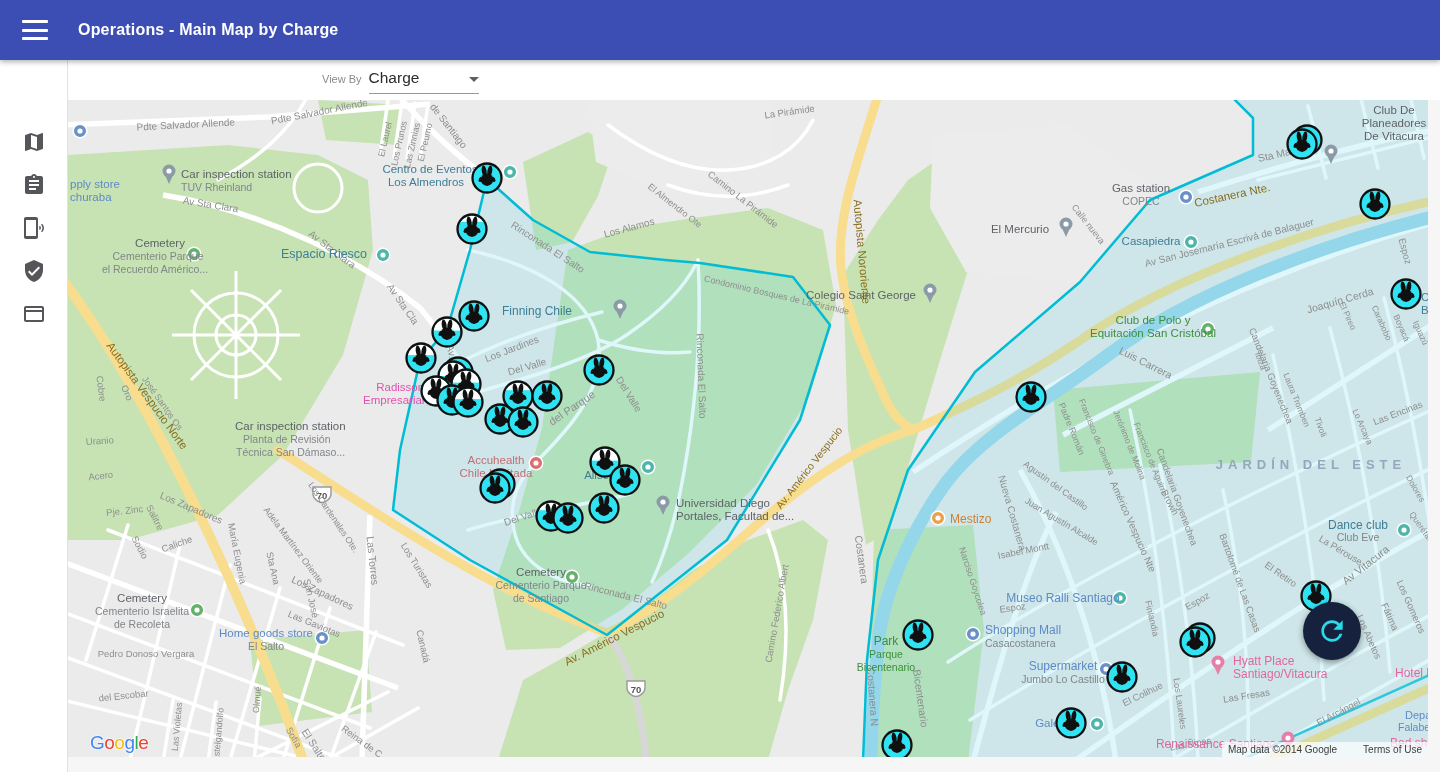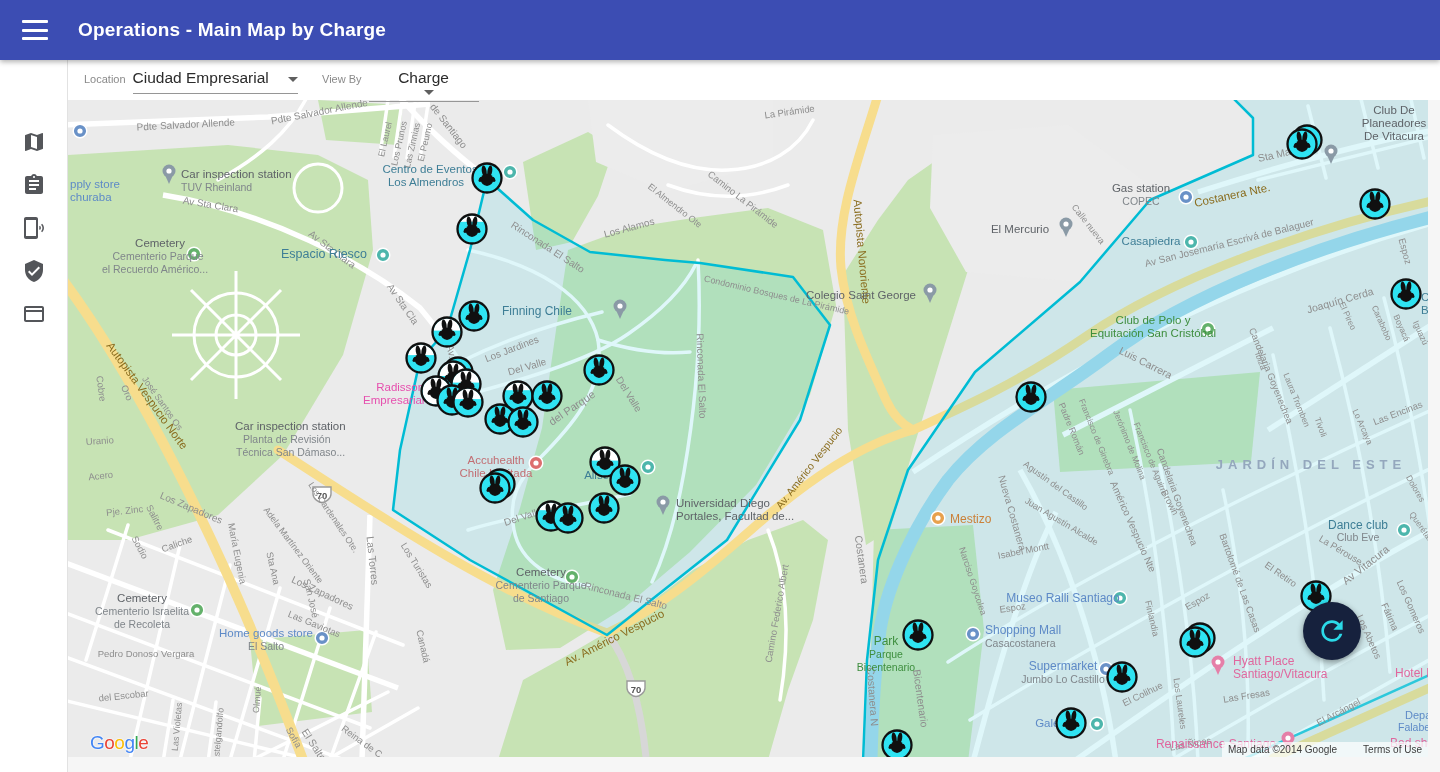--- a/index.html
+++ b/index.html
@@ -4,38 +4,38 @@
 <style>
   html,body{margin:0;padding:0;}
   body{width:1440px;height:772px;overflow:hidden;background:#f6f6f6;
        font-family:"Liberation Sans",sans-serif;position:relative;}
   
   .appbar{position:absolute;left:0;top:0;width:1440px;height:60px;background:#3c4db3;
           box-shadow:0 2px 5px rgba(0,0,0,.3);z-index:30;display:flex;align-items:center;}
   .burger{width:26px;height:20px;margin-left:22px;display:flex;flex-direction:column;
           justify-content:space-between;cursor:pointer;}
   .burger div{height:3px;background:#fff;border-radius:1px;}
-  .appbar h1{color:#fff;font-size:19px;font-weight:bold;margin:0 0 0 30px;letter-spacing:.2px;}
+  .appbar h1{color:#fff;font-size:16px;font-weight:bold;margin:0 0 0 30px;letter-spacing:.2px;}
   
   .sidebar{position:absolute;left:0;top:60px;width:68px;height:712px;background:#fff;
            border-right:1px solid #e2e2e2;z-index:20;display:flex;flex-direction:column;
            align-items:center;padding-top:70px;box-sizing:border-box;gap:19px;}
   .sideicon{width:24px;height:24px;color:#54565a;cursor:pointer;}
   .sideicon svg{width:24px;height:24px;fill:#54565a;}
   
   .toolbar{position:absolute;left:68px;top:60px;right:0;height:40px;background:#fff;z-index:10;}
   .field{position:absolute;top:9px;display:flex;align-items:baseline;}
   .field .flabel{font-size:11px;color:#8a8a8a;margin-right:7px;}
   .vbox{display:flex;align-items:center;justify-content:space-between;
         border-bottom:1px solid #969696;padding-bottom:6px;cursor:pointer;}
   .vbox .val{font-size:15.5px;color:#2b2b2b;}
   .caret{width:0;height:0;border-left:5px solid transparent;border-right:5px solid transparent;
          border-top:5px solid #5f5f5f;margin-left:10px;margin-top:3px;}
   #field-location{left:16px;} #field-location .vbox{width:165px;}
-  #field-viewby{left:254px;}  #field-viewby .vbox{width:110px;flex-direction:column;}
+  #field-viewby{left:254px;}  #field-viewby .vbox{width:110px;}
   
   .mapwrap{position:absolute;left:68px;top:100px;width:1360px;height:657px;background:#ebebeb;
            overflow:hidden;z-index:5;cursor:grab;}
   .mapwrap svg{display:block;font-family:"Liberation Sans",sans-serif;}
   .attrib{position:absolute;right:0;bottom:0;height:15px;background:rgba(255,255,255,.72);
           display:flex;align-items:center;font-size:10px;color:#3c3c3c;padding:0 6px;gap:26px;z-index:8;}
   .glogo{position:absolute;left:22px;bottom:3px;font-size:19px;font-weight:normal;z-index:8;
          letter-spacing:-.5px;text-shadow:0 0 2px #fff,0 0 2px #fff;cursor:pointer;}
   .fab{position:absolute;left:1303px;top:602px;width:58px;height:58px;border-radius:50%;
        background:#16213d;z-index:15;display:flex;align-items:center;justify-content:center;
@@ -75,27 +75,20 @@
       </svg>
   </div>
   <div class="sideicon">
     <svg viewBox="0 0 24 24">
         <path d="M20 4H4c-1.11 0-1.99.89-1.99 2L2 18c0 1.11.89 2 2 2h16c1.11 0 2-.89 2-2V6c0-1.11-.89-2-2-2zm0 14H4V10h16v8zm0-10H4V6h16v2z"></path>
       </svg>
   </div>
 </nav>
 
 <div class="toolbar">
-  <div class="field" id="field-location">
-    <span class="flabel">Location</span>
-    <span class="vbox">
-      <span class="val">Ciudad Empresarial</span>
-      <span class="caret"></span>
-    </span>
-  </div>
   <div class="field" id="field-viewby">
     <span class="flabel">View By</span>
     <span class="vbox">
       <span class="val">Charge</span>
       <span class="caret"></span>
     </span>
   </div>
 </div>
 
 <div class="mapwrap">

